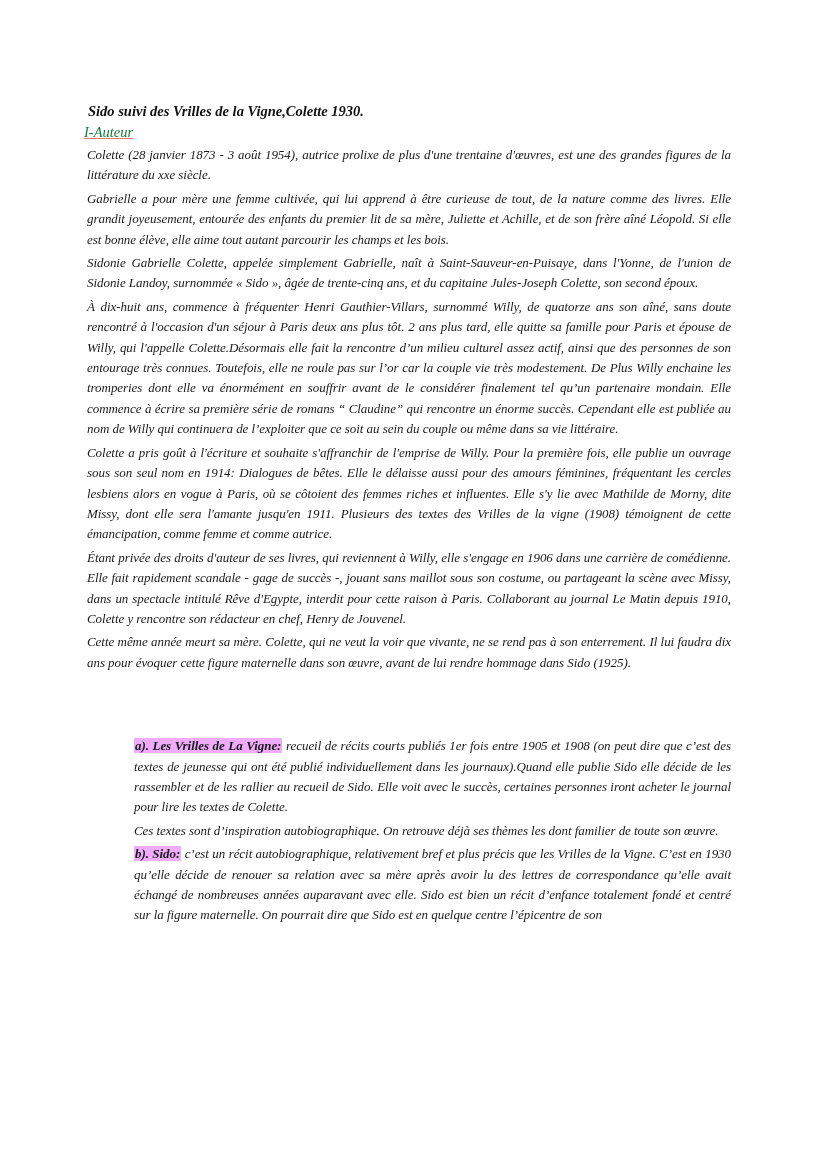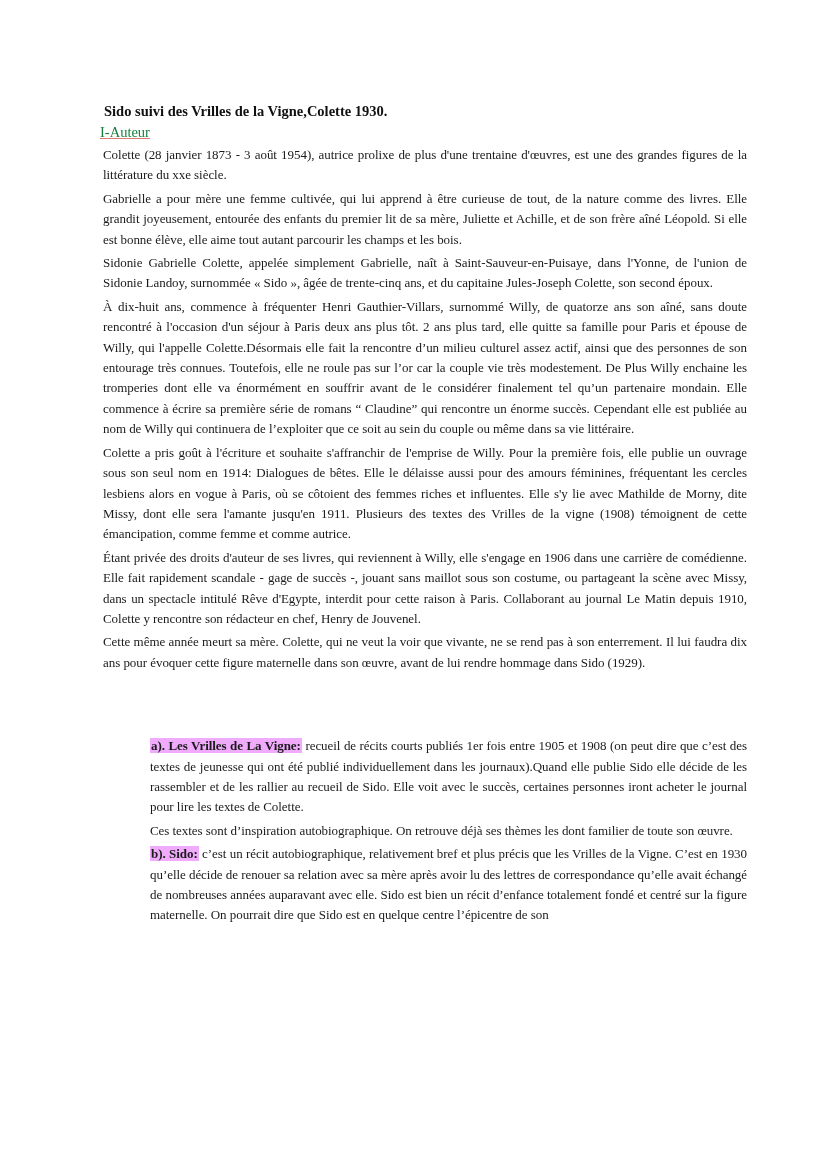--- a/index.html
+++ b/index.html
@@ -1,20 +1,20 @@
 <!DOCTYPE html>
 <html><head>
 <meta charset="utf-8">
 <style>
   html, body { margin: 0; padding: 0; background: #ffffff; }
   body { width: 828px; height: 1169px; position: relative; overflow: hidden; }
   .page {
-    position: absolute; left: 100px; top: 100px; width: 650px;
+    position: absolute; left: 84px; top: 100px; width: 650px;
     font-family: "Liberation Serif", "DejaVu Serif", serif;
-    font-size: 13px; line-height: 20.4px; color: #1a1a1a;
+    font-size: 13px; line-height: 20.4px; color: #1a1a1a; font-style: italic;
   }
   .title { font-weight: bold; font-size: 14.5px; margin: 0 0 0 4px; line-height: 22px; color: #111; }
   .heading {
     color: #15803d; text-decoration: underline; text-decoration-color: #e07a70;
     font-size: 14.5px; line-height: 20px; margin: 0;
   }
   .para { margin: 3px; text-align: justify; letter-spacing: -0.05px; }
   .gap { height: 57px; }
   .indent { margin-left: 47px; }
   .hl { background: #f0abfc; font-weight: bold; padding: 0 1px; }
@@ -24,21 +24,21 @@
 
 <div class="page">
   <p class="title">Sido suivi des Vrilles de la Vigne,Colette 1930.</p>
   <p class="heading">I-Auteur</p>
   <p class="para">Colette (28 janvier 1873 - 3 août 1954), autrice prolixe de plus d'une trentaine d'œuvres, est une des grandes figures de la littérature du xxe siècle.</p>
   <p class="para">Gabrielle a pour mère une femme cultivée, qui lui apprend à être curieuse de tout, de la nature comme des livres. Elle grandit joyeusement, entourée des enfants du premier lit de sa mère, Juliette et Achille, et de son frère aîné Léopold. Si elle est bonne élève, elle aime tout autant parcourir les champs et les bois.</p>
   <p class="para">Sidonie Gabrielle Colette, appelée simplement Gabrielle, naît à Saint-Sauveur-en-Puisaye, dans l'Yonne, de l'union de Sidonie Landoy, surnommée « Sido », âgée de trente-cinq ans, et du capitaine Jules-Joseph Colette, son second époux.</p>
   <p class="para">À dix-huit ans, commence à fréquenter Henri Gauthier-Villars, surnommé Willy, de quatorze ans son aîné, sans doute rencontré à l'occasion d'un séjour à Paris deux ans plus tôt. 2 ans plus tard, elle quitte sa famille pour Paris et épouse de Willy, qui l'appelle Colette.Désormais elle fait la rencontre d’un milieu culturel assez actif,  ainsi que des personnes de son entourage très connues. Toutefois, elle ne roule pas sur l’or car la couple vie très modestement. De Plus Willy enchaine les tromperies dont elle va énormément en souffrir avant de le considérer finalement tel qu’un partenaire mondain. Elle commence à écrire sa première série de romans “ Claudine” qui rencontre un énorme succès. Cependant elle est publiée au nom de Willy qui continuera de l’exploiter que ce soit au sein du couple ou même dans sa vie littéraire.</p>
   <p class="para">Colette a pris goût à l'écriture et souhaite s'affranchir de l'emprise de Willy. Pour la première fois, elle publie un ouvrage sous son seul nom en 1914: Dialogues de bêtes. Elle le délaisse aussi pour des amours féminines, fréquentant les cercles lesbiens alors en vogue à Paris, où se côtoient des femmes riches et influentes. Elle s'y lie avec Mathilde de Morny, dite Missy, dont elle sera l'amante jusqu'en 1911. Plusieurs des textes des Vrilles de la vigne (1908) témoignent de cette émancipation, comme femme et comme autrice.</p>
   <p class="para">Étant privée des droits d'auteur de ses livres, qui reviennent à Willy, elle s'engage en 1906 dans une carrière de comédienne. Elle fait rapidement scandale - gage de succès -, jouant sans maillot sous son costume, ou partageant la scène avec Missy, dans un spectacle intitulé Rêve d'Egypte, interdit pour cette raison à Paris. Collaborant au journal Le Matin depuis 1910, Colette y rencontre son rédacteur en chef, Henry de Jouvenel.</p>
-  <p class="para">Cette même année meurt sa mère. Colette, qui ne veut la voir que vivante, ne se rend pas à son enterrement. Il lui faudra dix ans pour évoquer cette figure maternelle dans son œuvre, avant de lui rendre hommage dans Sido (1929).</p>
+  <p class="para">Cette même année meurt sa mère. Colette, qui ne veut la voir que vivante, ne se rend pas à son enterrement. Il lui faudra dix ans pour évoquer cette figure maternelle dans son œuvre, avant de lui rendre hommage dans Sido (1925).</p>
 
   <div class="gap"></div>
 
   <div class="indent">
     <p class="para"><span class="hl">a). Les Vrilles de La Vigne:</span><span> recueil de récits courts publiés 1er fois entre 1905 et 1908 (on peut dire que c’est des textes de jeunesse qui ont été publié individuellement dans les journaux).Quand elle publie Sido elle décide de les rassembler et de les rallier au recueil de Sido. Elle voit avec le succès, certaines personnes iront acheter le journal pour lire les textes de Colette.</span></p>
     <p class="para">Ces textes sont d’inspiration autobiographique. On retrouve déjà ses thèmes les dont familier de toute son œuvre.</p>
     <p class="para"><span class="hl">b). Sido:</span><span> c’est un récit autobiographique, relativement bref et plus précis que les Vrilles de la Vigne. C’est en 1930 qu’elle décide de renouer sa relation avec sa mère après avoir lu des lettres de correspondance qu’elle avait échangé de nombreuses années auparavant avec elle. Sido est bien un récit d’enfance totalement fondé et centré sur la figure maternelle. On pourrait dire que Sido est en quelque centre l’épicentre de son</span></p>
   </div>
 </div>
 

